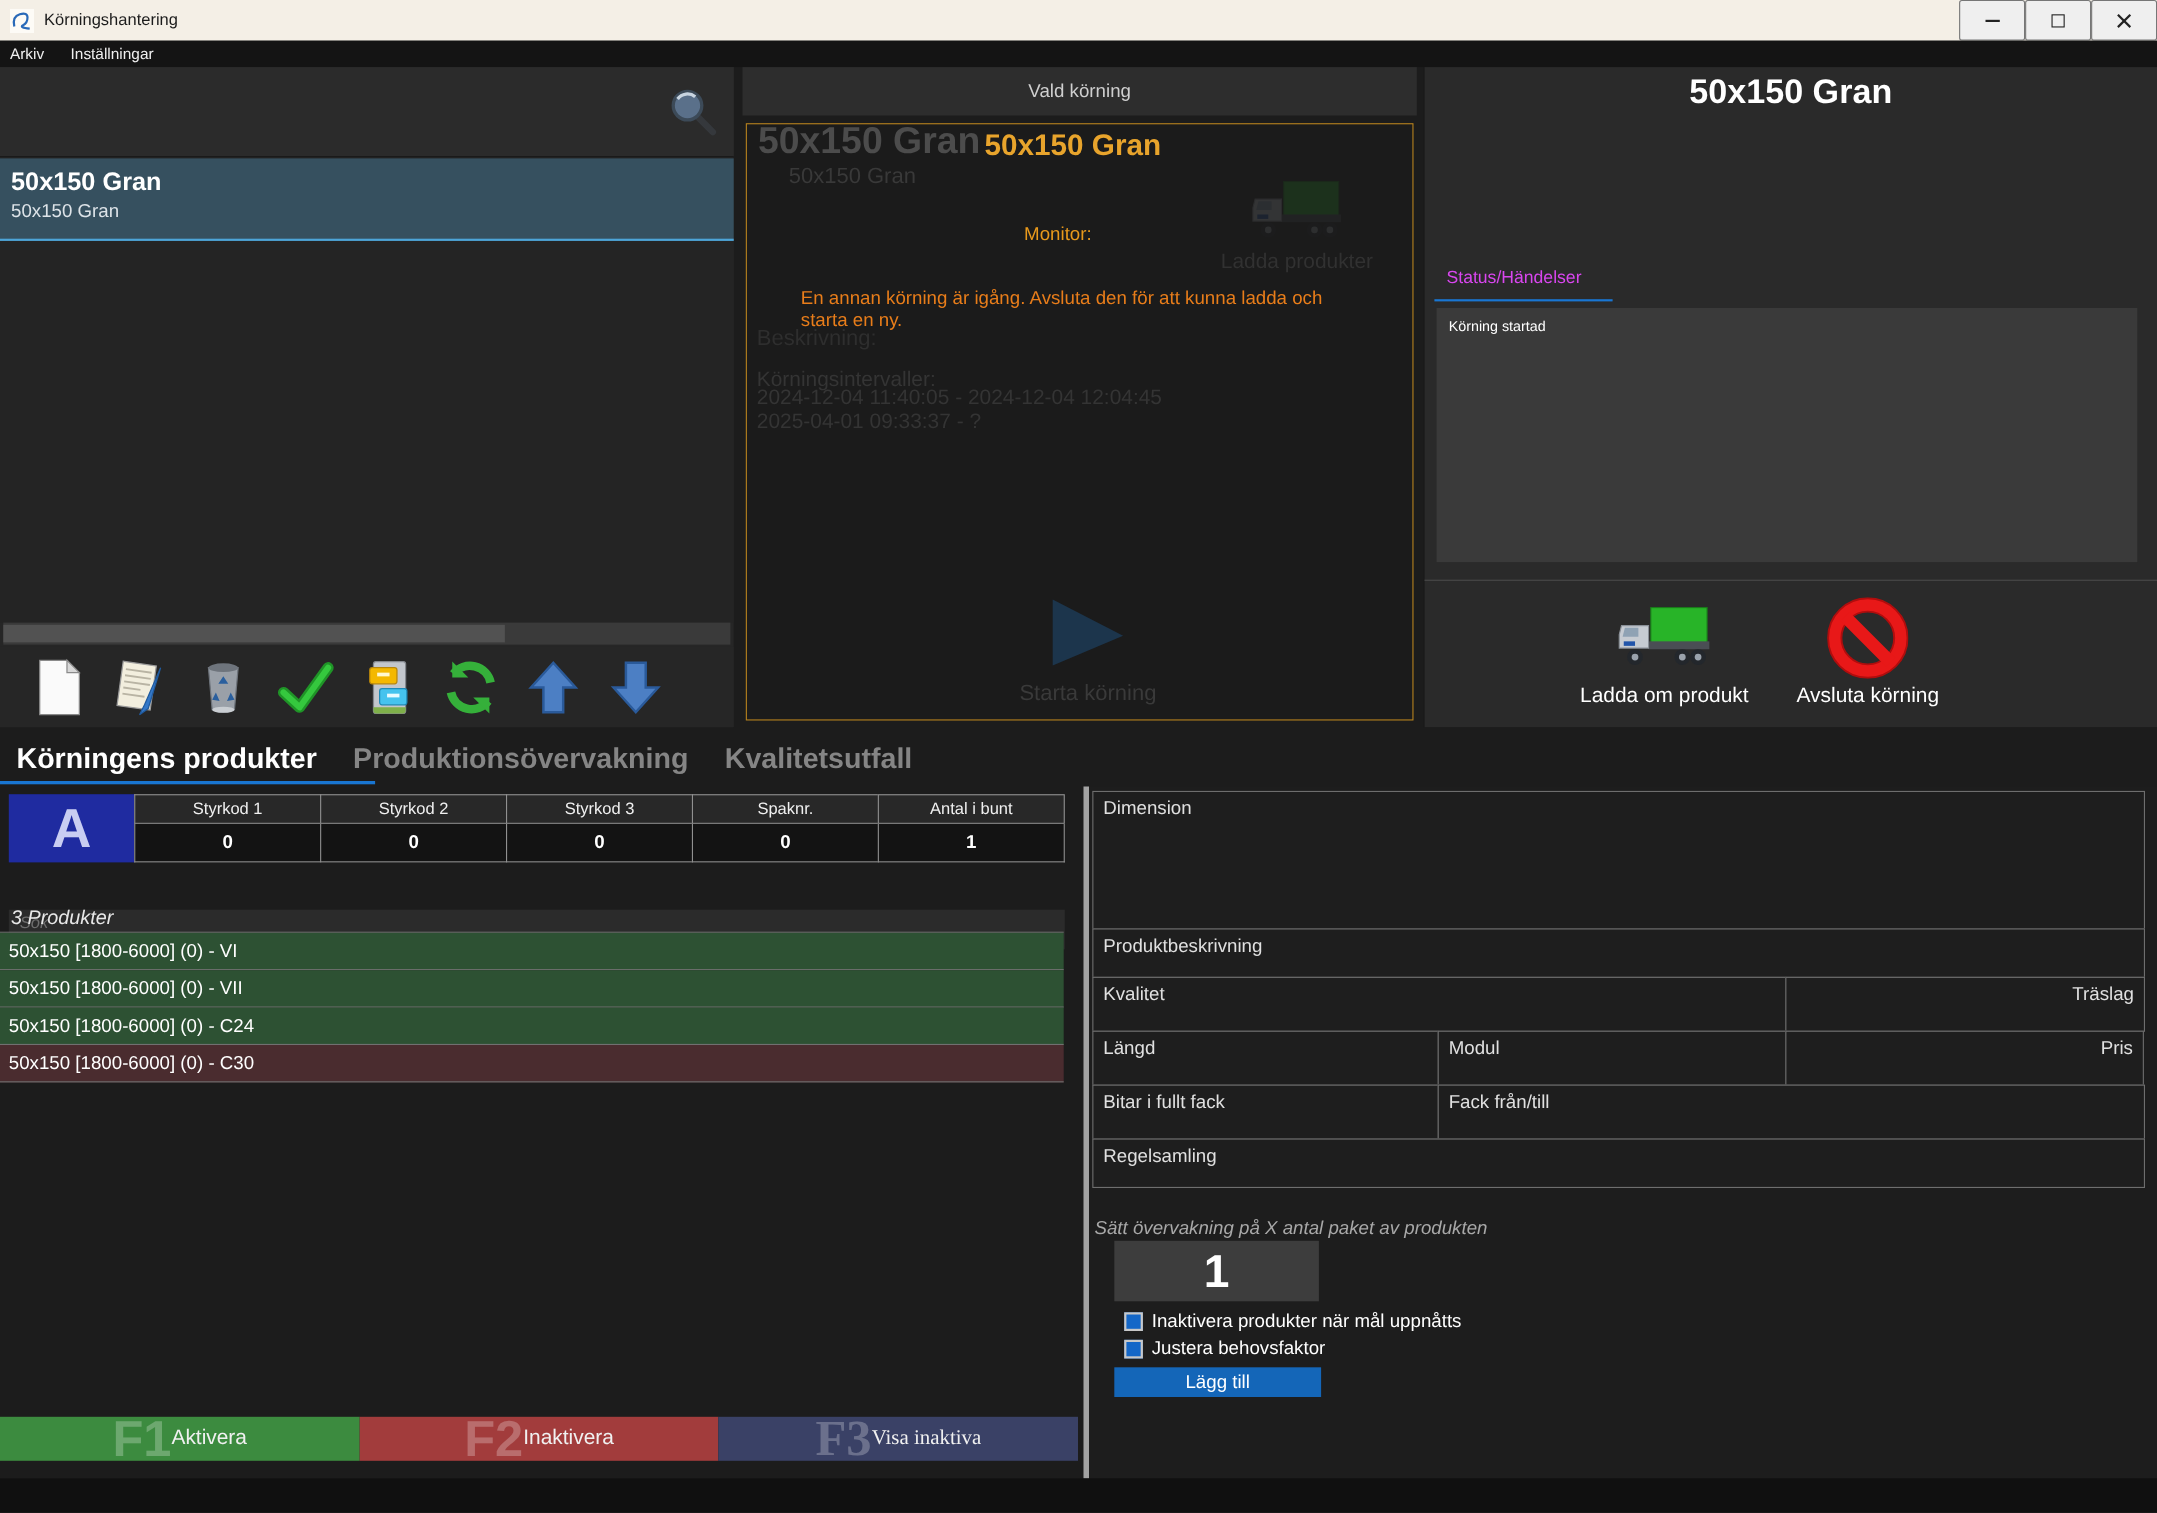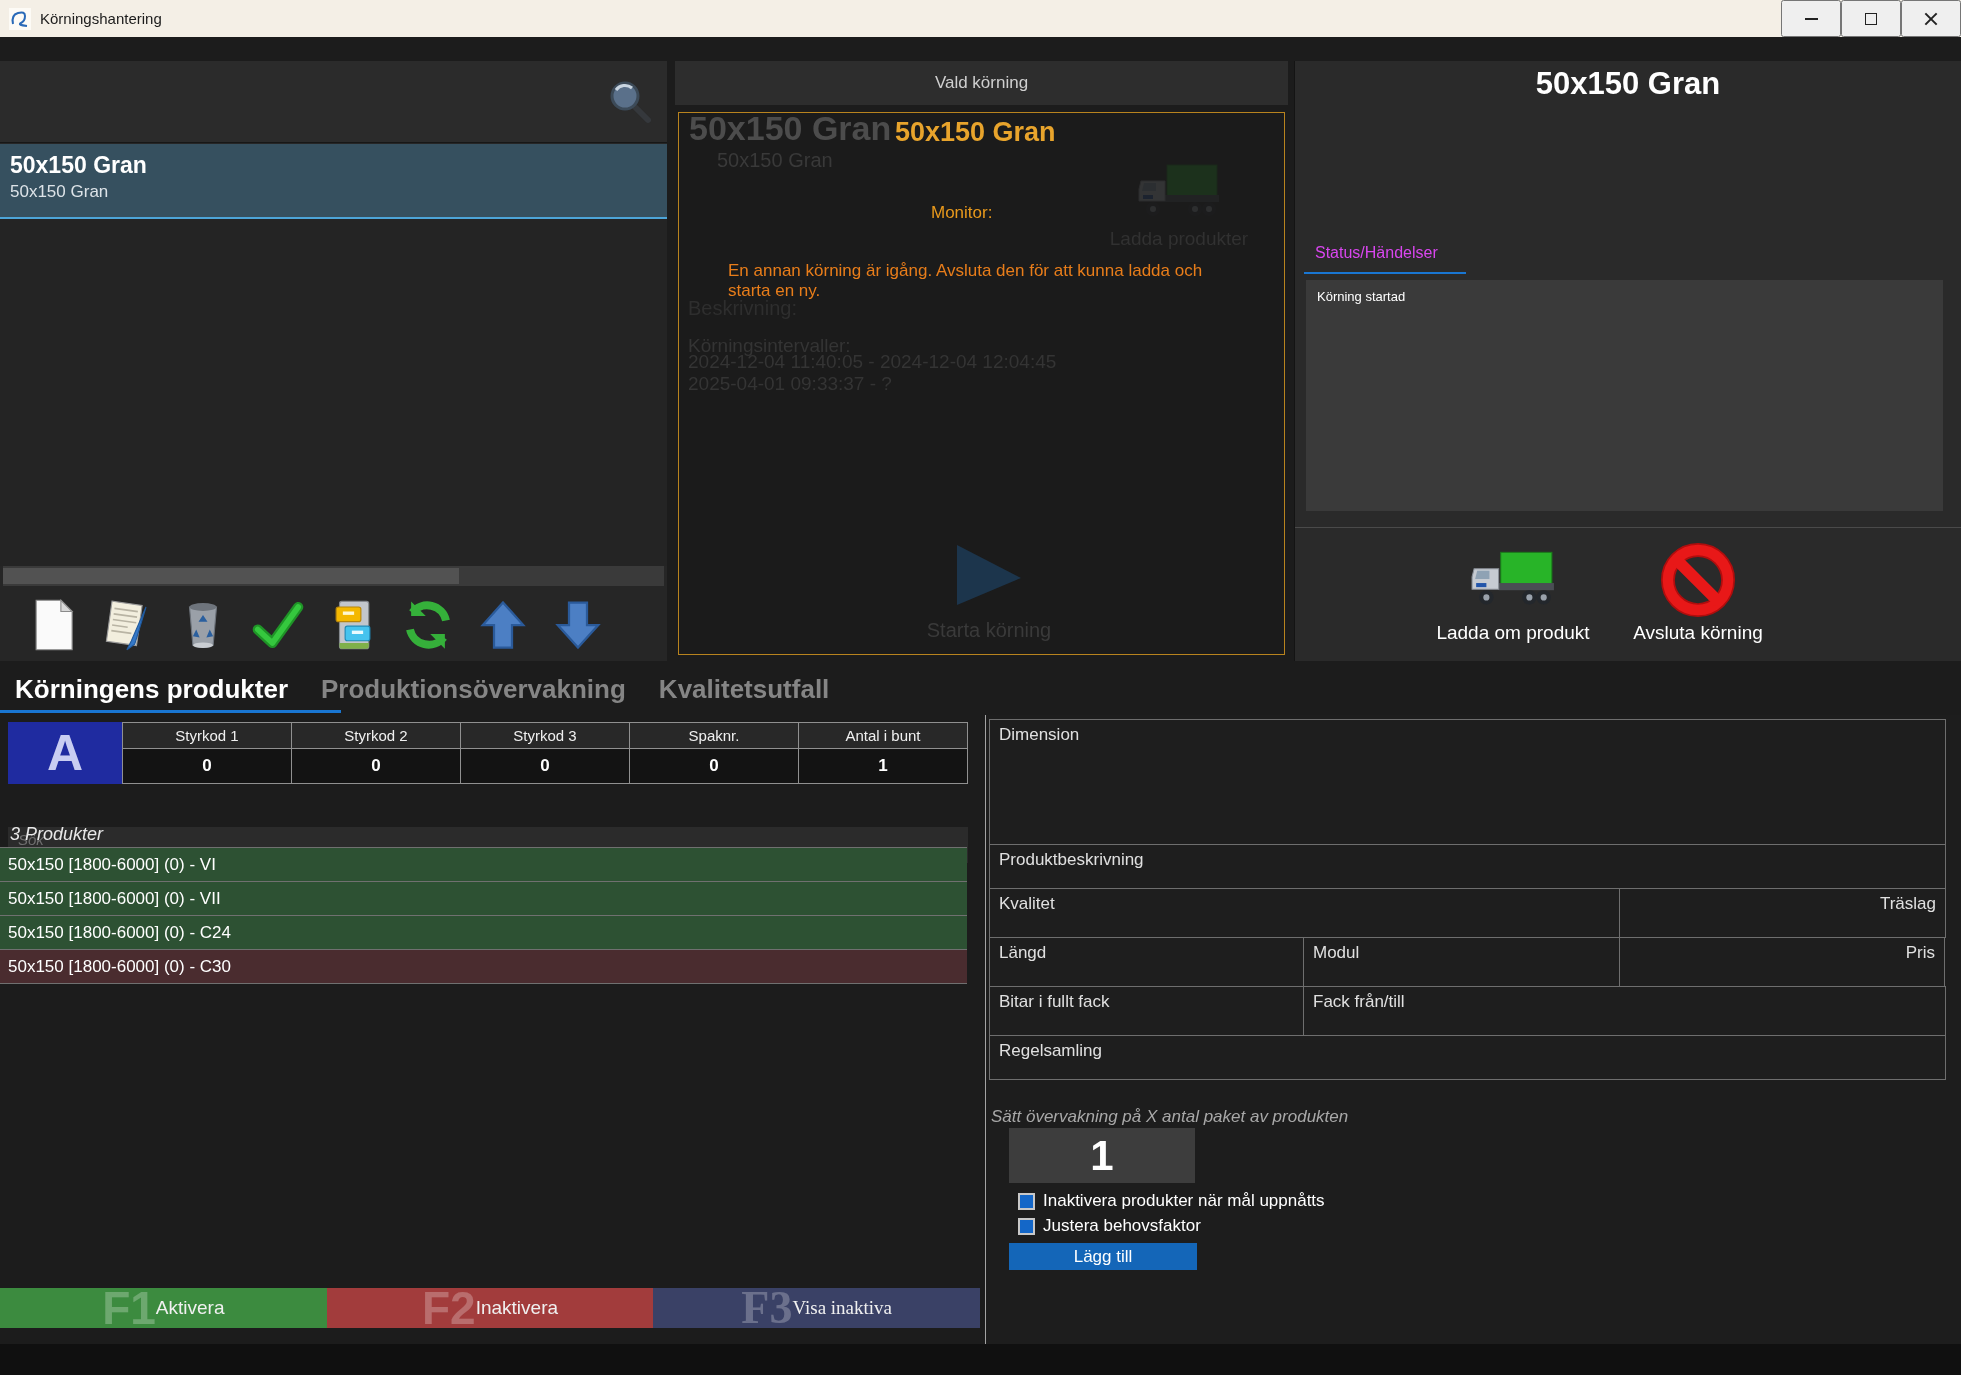--- a/index.html
+++ b/index.html
@@ -122,21 +122,21 @@
   .fbar { position:absolute; left:0; top:1288px; width:980px; height:40px; display:flex; }
   .fkey { flex:1; display:flex; align-items:center; justify-content:center; border:none; overflow:hidden; }
   .fkey .key { font-size:46px; font-weight:bold; color:rgba(255,255,255,.25); line-height:40px; }
   .fkey .lbl { font-size:19px; color:#f0f0f0; }
   .fkey.f1 { background:#3c8b3f; }
   .fkey.f2 { background:#a23c3c; }
   .fkey.f3 { background:#3a4166;font-family:Liberation Serif, serif; }
 
   
   .detail { position:absolute; left:985px; top:715px; width:976px; height:629px; background:#1d1d1d;
-    border-left:1px solid #a3a3a3; }
+    border-left:5px solid #a3a3a3; }
   .dgrid { position:absolute; left:3px; top:4px; width:957px; }
   .drow { display:flex; margin-top:-1px; }
   .drow:first-child { margin-top:0; }
   .dcell { border:1px solid #6e6e6e; background:#1e1e1e; font-size:17px; color:#e0e0e0;
     padding:5px 9px; }
   .dcell + .dcell { margin-left:-1px; }
   .dcell.ra { text-align:right; }
   .h126 { height:126px; } .h45 { height:45px; } .h50 { height:50px; }
   .w957 { width:957px; } .w631 { width:631px; } .w643 { width:643px; }
   .w315 { width:315px; } .w317 { width:317px; } .w326 { width:326px; } .w327 { width:327px; }
@@ -170,20 +170,24 @@
         </button>
       <button class="win-btn">
           <span class="max-glyph"></span>
         </button>
       <button class="win-btn">
           <span class="close-glyph"></span>
         </button>
     </div>
   </div>
 
+  <div class="menubar">
+    <button class="menu-item" style="background:none;border:none;color:#eee;font-size:14px;">Arkiv</button>
+    <button class="menu-item" style="background:none;border:none;color:#eee;font-size:14px;">Inställningar</button>
+  </div>
 
   <div class="left-panel">
     <div class="search-bar">
       <svg class="magnifier" viewBox="0 0 48 48">
         <line x1="30" y1="30" x2="43" y2="43" stroke="#35383c" stroke-width="6" stroke-linecap="round"></line>
         <circle cx="20" cy="19" r="13" fill="#5a708a" stroke="#3c4a58" stroke-width="3"></circle>
         <path d="M11 13 a11 11 0 0 1 16 -2" stroke="#c8d4e0" stroke-width="3" fill="none"></path>
       </svg>
     </div>
     <div class="run-list">

